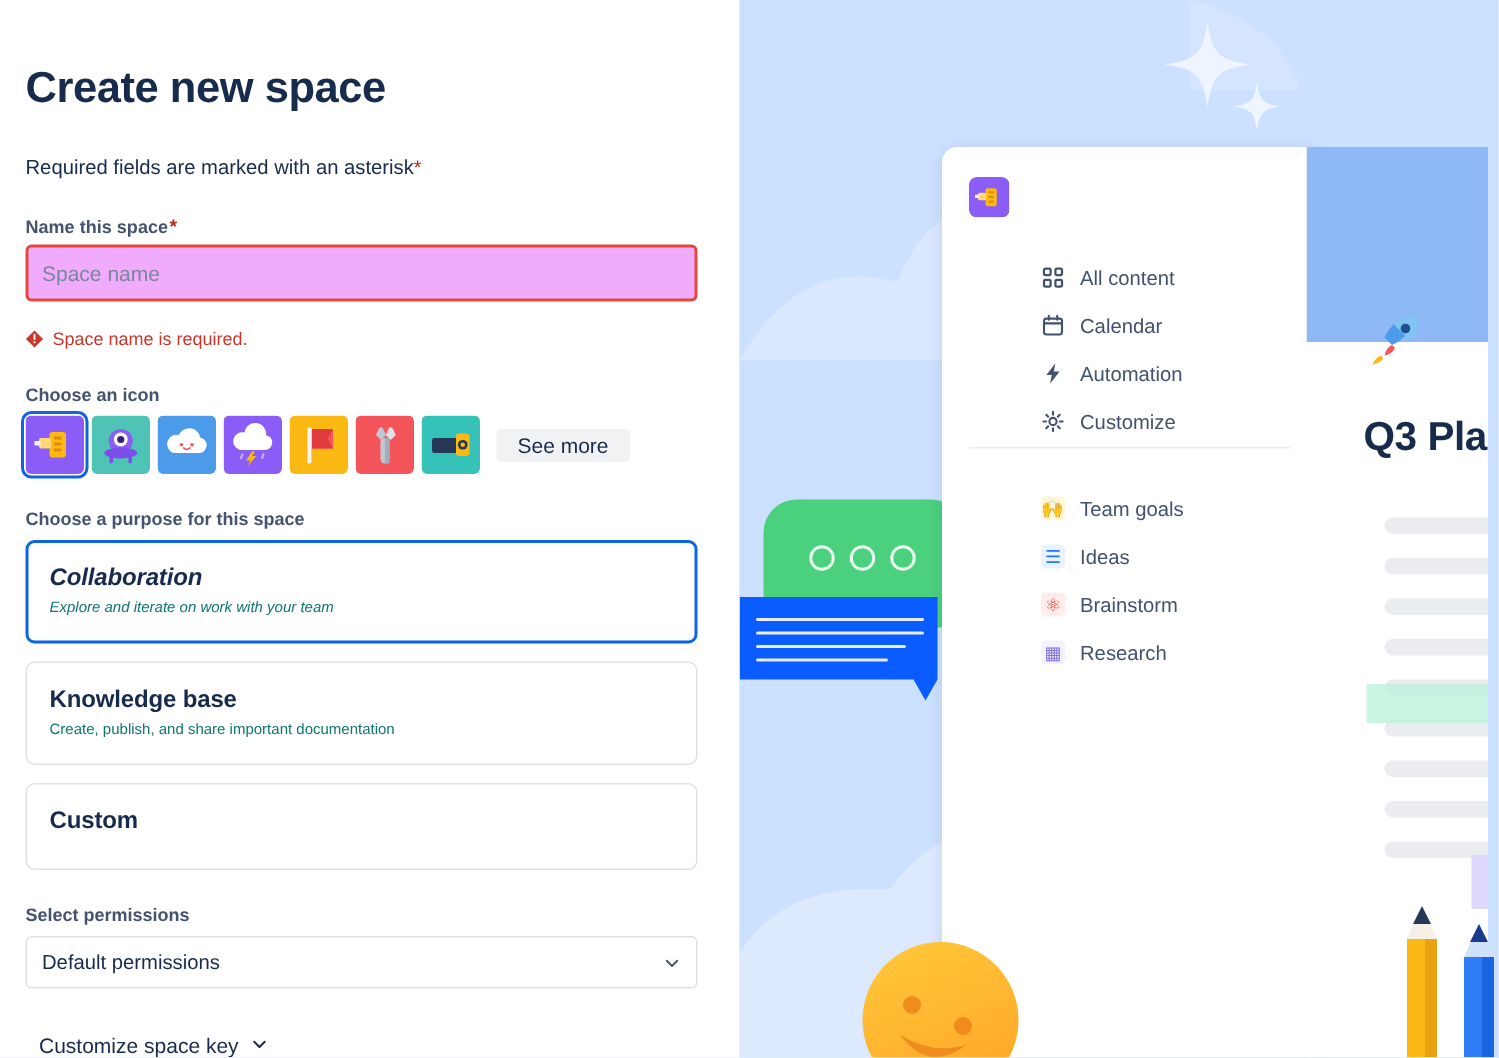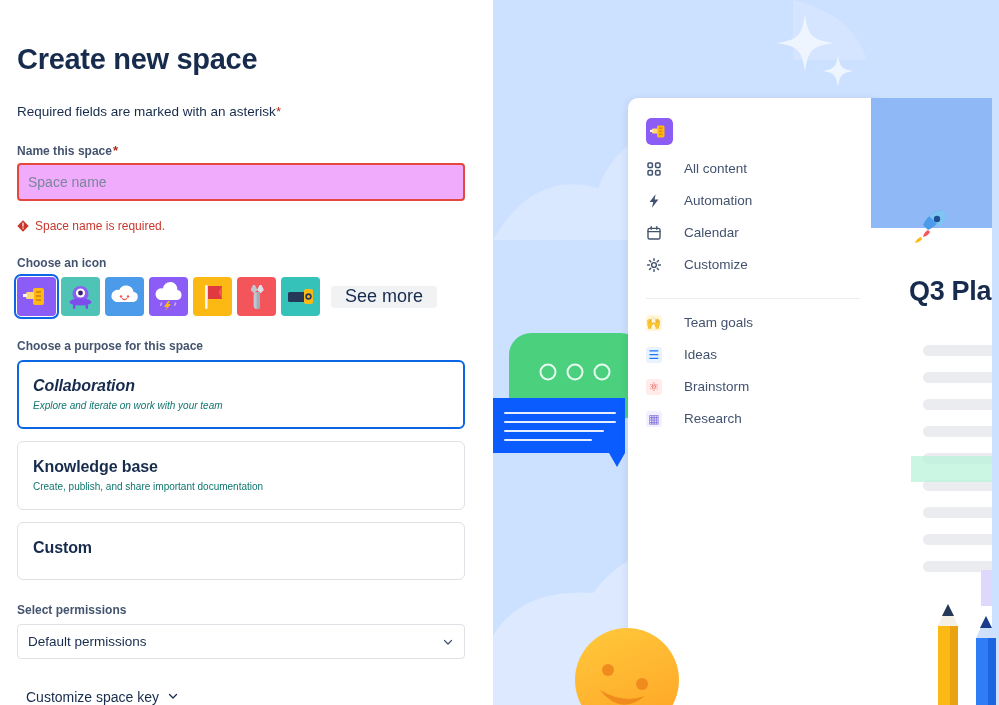--- a/index.html
+++ b/index.html
@@ -89,21 +89,21 @@
     outline-offset:1px;
   }
   .icon-tile svg{display:block;width:39px;height:39px;}
   .see-more{
     height:22px;
     min-width:82px;
     border:none;border-radius:3px;
     background:#F1F2F4;
     color:#172B4D;
     font-family:"Liberation Sans", sans-serif;
-    font-size:18px;
+    font-size:14px;
     cursor:pointer;
     padding:0 14px;
     margin-left:6px;
   }
 
   
   .purpose-card{
     box-sizing:border-box;
     width:448px;
     border:1px solid #DFE1E6;
@@ -168,25 +168,26 @@
     box-shadow:0 2px 10px rgba(9,30,66,0.10);
     overflow:hidden;
   }
   .mock-logo{
     margin:20px 0 0 18px;
     width:27px;height:27px;border-radius:5px;overflow:hidden;
   }
   .mock-logo svg{display:block;width:27px;height:27px;}
   .mock-nav{margin-top:16px;padding:0 14px;}
   .mock-item{
-    display:flex;align-items:flex-start;gap:22px;
+    display:flex;align-items:flex-end;gap:10px;
     height:32px;
     font-size:13.5px;color:#42526E;
     padding-left:4px;
     cursor:pointer;
+    margin-left:48px;
   }
   .mock-item .mi{width:16px;height:16px;flex:0 0 auto;display:block;}
   .mock-item .mi svg{display:block;width:16px;height:16px;}
   .mock-divider{
     height:1px;background:#EBECF0;
     margin:9px 18px 10px 18px;
   }
   .emoji-ico{
     width:16px;height:16px;flex:0 0 auto;
     display:flex;align-items:center;justify-content:center;
@@ -431,34 +432,34 @@
                 <rect x="2" y="2" width="4.4" height="4.4" rx="1"></rect>
                 <rect x="9.6" y="2" width="4.4" height="4.4" rx="1"></rect>
                 <rect x="2" y="9.6" width="4.4" height="4.4" rx="1"></rect>
                 <rect x="9.6" y="9.6" width="4.4" height="4.4" rx="1"></rect>
               </svg>
           </span>
           <span>All content</span>
         </div>
         <div class="mock-item">
           <span class="mi">
-            <svg viewBox="0 0 16 16">
-                <path d="M9.6 1.2 3.6 9h3.6l-1.2 5.8 6.4-8.2H8.6Z" fill="#42526E"></path>
-              </svg>
-          </span>
-          <span>Automation</span>
-        </div>
-        <div class="mock-item">
-          <span class="mi">
             <svg viewBox="0 0 16 16" fill="none" stroke="#42526E" stroke-width="1.4">
                 <rect x="2" y="3.4" width="12" height="10.6" rx="1.6"></rect>
                 <path d="M2 6.6h12M5.2 1.6v2.6M10.8 1.6v2.6" stroke-linecap="round"></path>
               </svg>
           </span>
           <span>Calendar</span>
+        </div>
+        <div class="mock-item">
+          <span class="mi">
+            <svg viewBox="0 0 16 16">
+                <path d="M9.6 1.2 3.6 9h3.6l-1.2 5.8 6.4-8.2H8.6Z" fill="#42526E"></path>
+              </svg>
+          </span>
+          <span>Automation</span>
         </div>
         <div class="mock-item">
           <span class="mi">
             <svg viewBox="0 0 16 16" fill="none" stroke="#42526E" stroke-width="1.4">
                 <circle cx="8" cy="8" r="2.4"></circle>
                 <path d="M8 1.6v1.8M8 12.6v1.8M1.6 8h1.8M12.6 8h1.8M3.5 3.5l1.3 1.3M11.2 11.2l1.3 1.3M12.5 3.5l-1.3 1.3M4.8 11.2l-1.3 1.3" stroke-linecap="round"></path>
               </svg>
           </span>
           <span>Customize</span>
         </div>

